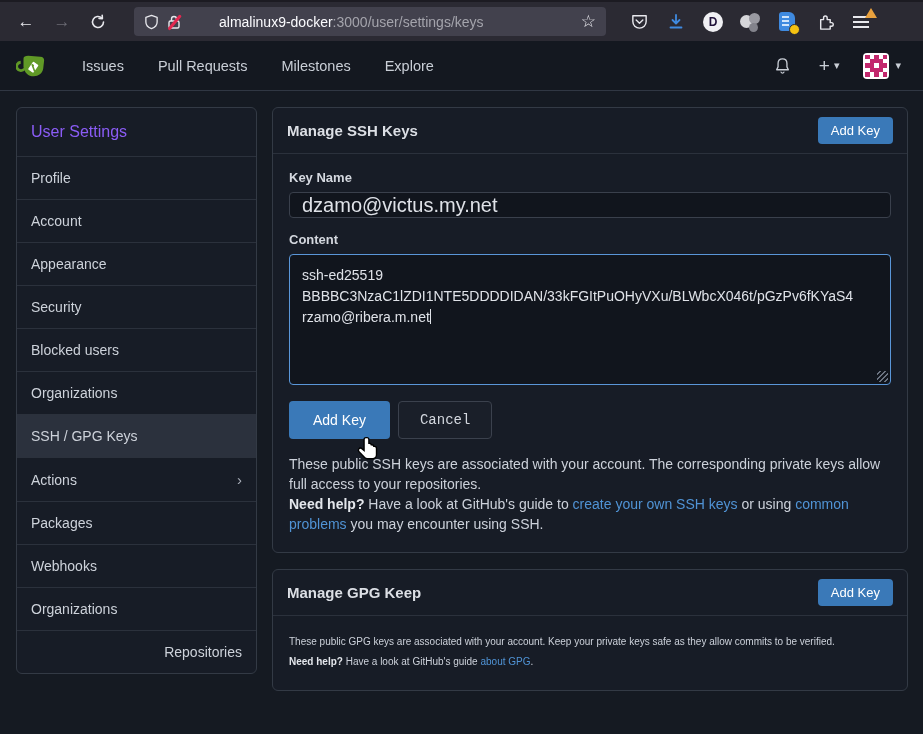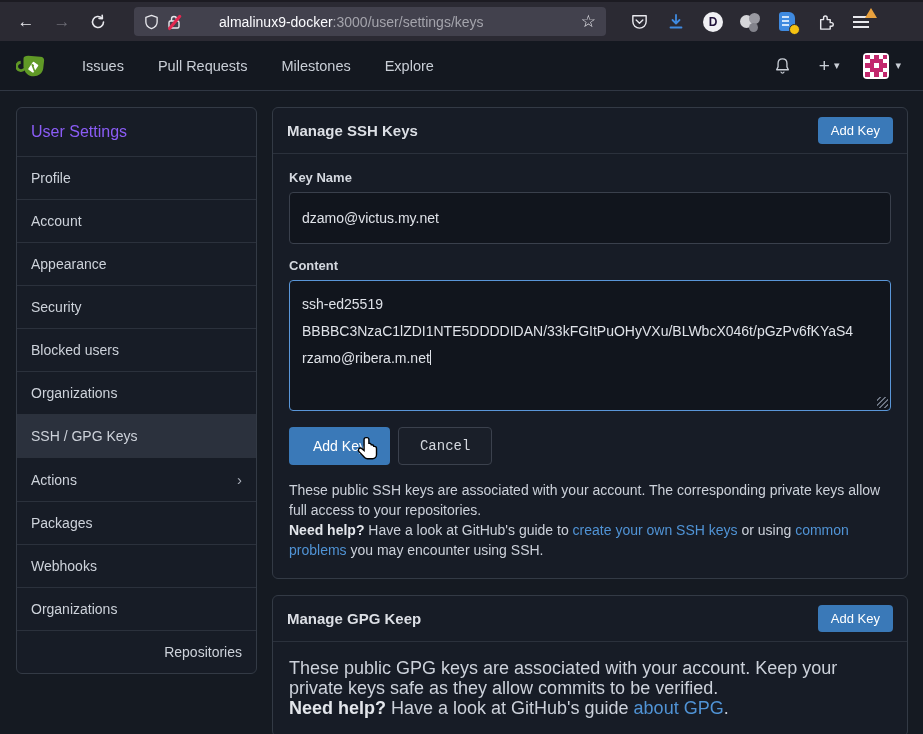--- a/index.html
+++ b/index.html
@@ -57,35 +57,35 @@
   .sb-chevron { color:#aab0ba; font-size:15px; }
 
   .main-col { flex:1; min-width:0; }
   .panel { background:#171c26; border:1px solid #333a45; border-radius:6px; margin-bottom:16px; }
   .panel-header { display:flex; align-items:center; justify-content:space-between; padding:9px 14px; border-bottom:1px solid #2b313c; min-height:44px; }
   .panel-title { font-size:15px; font-weight:bold; color:#dcdfe5; }
   .btn-blue-sm { background:#3a79b8; color:#fff; font-size:13px; padding:6px 13px; border:none; border-radius:4px; cursor:pointer; font-family:inherit; }
   .panel-body { padding:16px 16px 18px 16px; }
 
   .field-label { display:block; font-size:13px; font-weight:bold; color:#d4d8df; margin-bottom:7px; }
-  .text-input { width:100%; height:52px; background:#11151d; border:1px solid #3a404c; border-radius:4px; color:#dfe2e8; font-size:14px; padding:0 12px; font-family:inherit; }
+  .text-input { width:100%; height:26px; background:#11151d; border:1px solid #3a404c; border-radius:4px; color:#dfe2e8; font-size:20px; padding:0 12px; font-family:inherit; }
   .field-gap { margin-top:14px; }
-  .textarea { width:100%; height:131px; background:#11151d; border:1px solid #5a96d8; border-radius:4px; color:#dfe2e8; font-size:14px; line-height:27px; padding:10px 12px; overflow-wrap:anywhere; white-space:pre-wrap; position:relative; }
+  .textarea { width:100%; height:131px; background:#11151d; border:1px solid #5a96d8; border-radius:4px; color:#dfe2e8; font-size:14px; line-height:21px; padding:10px 12px; overflow-wrap:anywhere; white-space:pre-wrap; position:relative; }
   .t-caret { display:inline-block; width:1.5px; height:15px; background:#dfe2e8; vertical-align:-2px; }
   .resize-grip { position:absolute; right:2px; bottom:2px; width:11px; height:11px; background:repeating-linear-gradient(135deg, transparent 0 2px, #6a7280 2px 3.5px); }
 
   .btn-row { display:flex; gap:8px; margin-top:16px; }
   .btn-blue { background:#3a79b8; color:#fff; font-size:14px; padding:10px 24px; border:none; border-radius:4px; cursor:pointer; font-family:inherit; }
   .btn-dark { background:#1a1f29; color:#d4d8df; font-size:14px; padding:10px 21px; border:1px solid #3b414d; border-radius:4px; cursor:pointer; font-family:Liberation Mono, monospace; }
 
   .help { margin-top:15px; font-size:14px; line-height:20px; color:#ccd1da; }
   .help b { color:#e3e6eb; }
   .help a { color:#5093d5; text-decoration:none; cursor:pointer; }
 
-  .gpg-text { font-size:18px; line-height:20px; color:#ccd1da; }
+  .gpg-text { font-size:10px; line-height:20px; color:#ccd1da; }
   .gpg-text b { color:#e3e6eb; }
   .gpg-text a { color:#5093d5; text-decoration:none; cursor:pointer;text-align:center; }
 
   .mouse-cursor { position:absolute; left:356px; top:436px; z-index:99; pointer-events:none; }
   svg.icon { display:block; }
 </style>
 </head>
 <body>
 
 <div class="screen">

